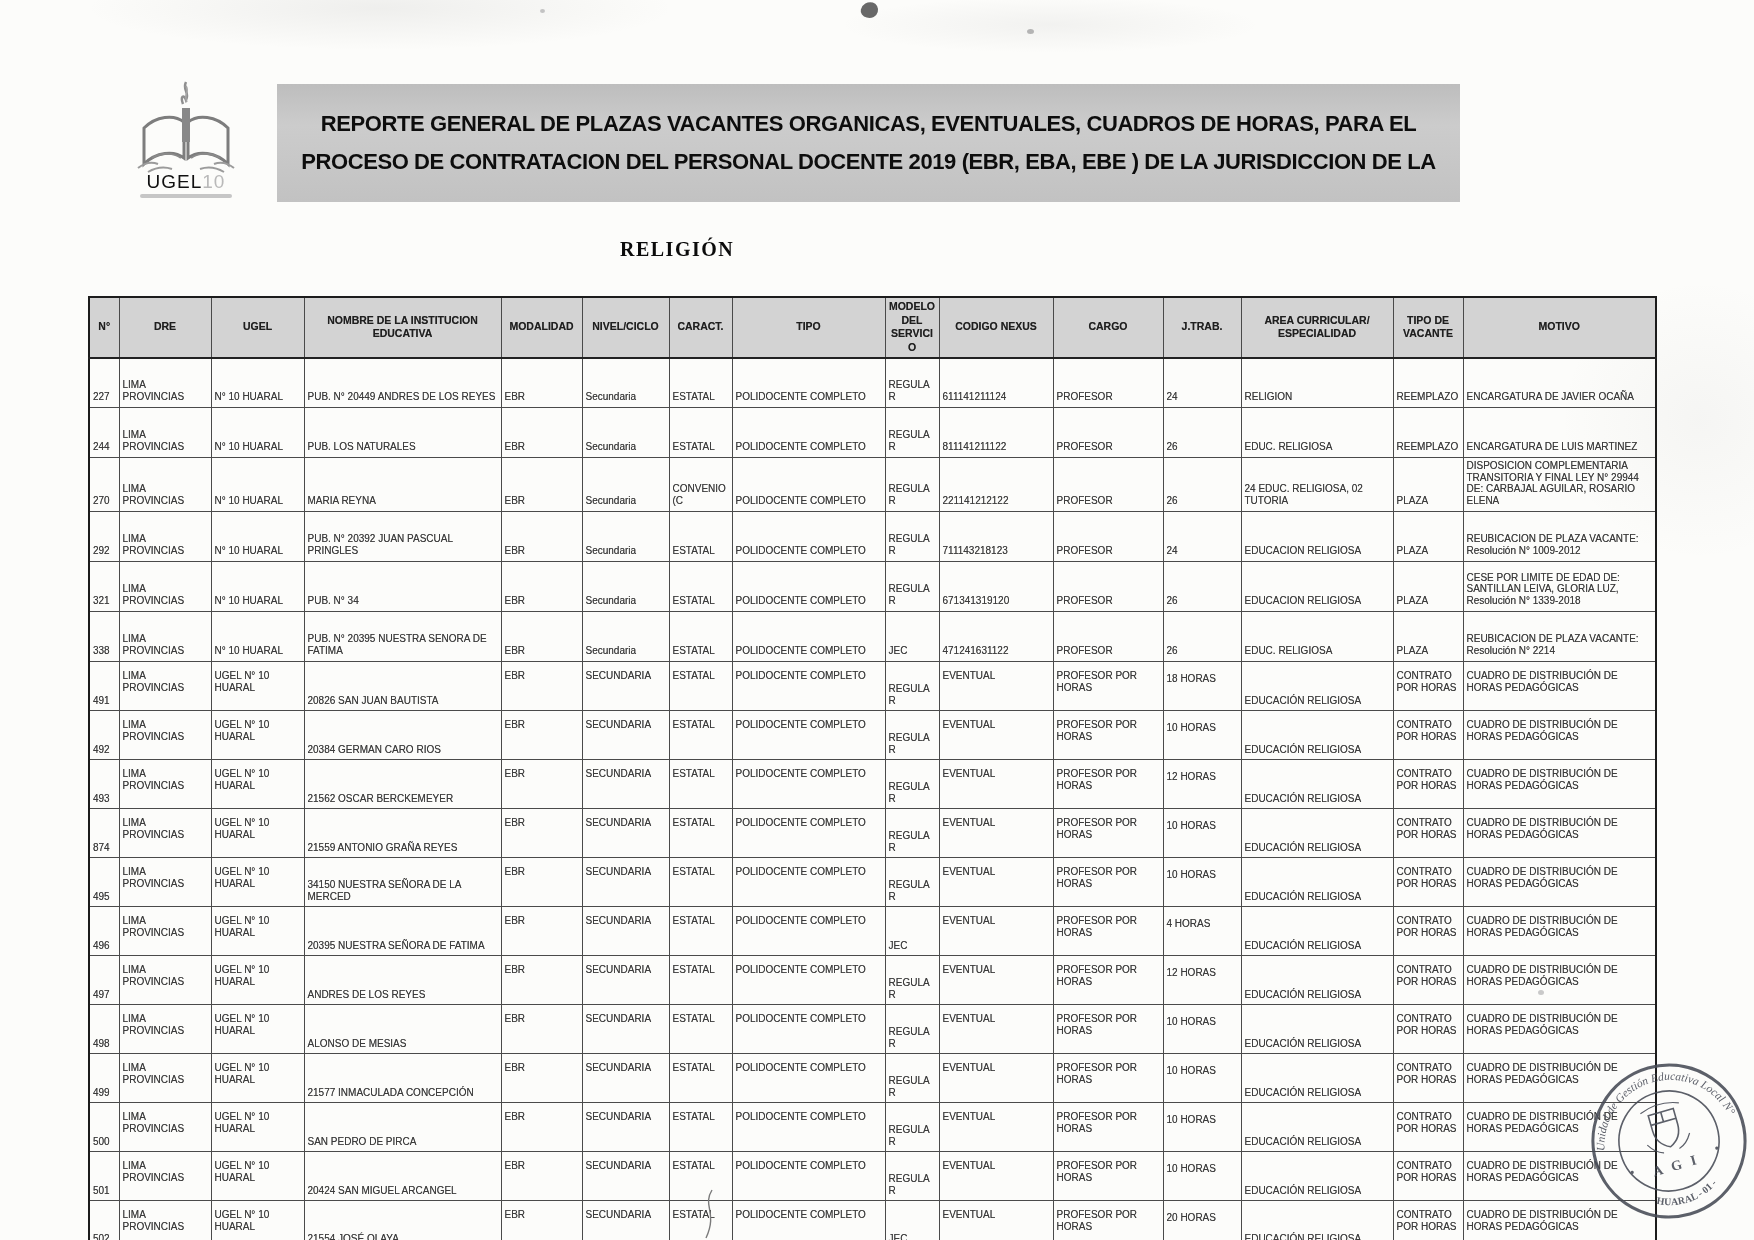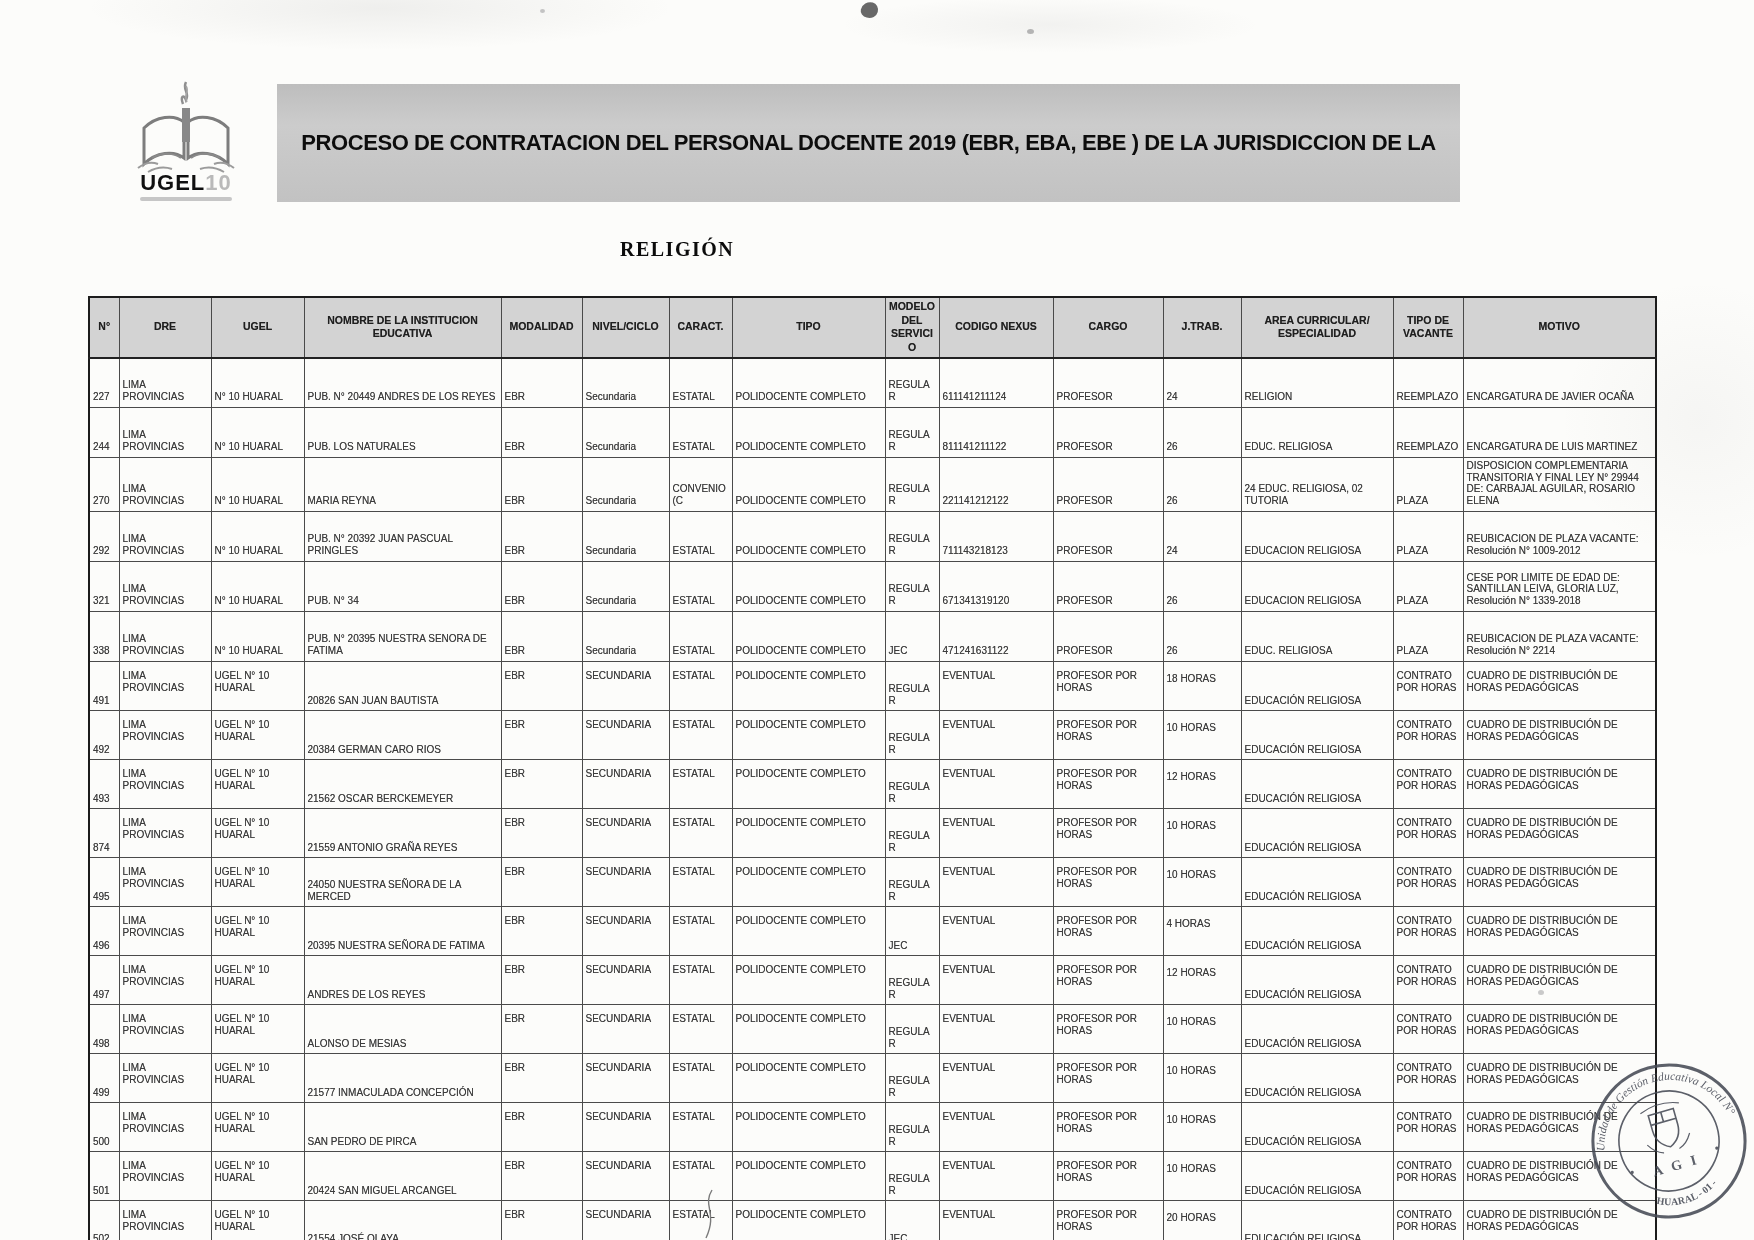--- a/index.html
+++ b/index.html
@@ -21,21 +21,21 @@
   
   .blob{position:absolute;left:861px;top:2px;width:17px;height:16px;background:#4e4e4e;
     border-radius:58% 42% 55% 45%/60% 50% 50% 40%;transform:rotate(14deg);opacity:.85;}
   .dot1{position:absolute;left:1027px;top:29px;width:7px;height:5px;background:#b4b4b4;border-radius:50%;}
   .dot2{position:absolute;left:540px;top:9px;width:5px;height:4px;background:#c3c3c3;border-radius:50%;}
   .dot3{position:absolute;left:1538px;top:990px;width:6px;height:5px;background:#c9c9c9;border-radius:50%;}
 
   
   .logo{position:absolute;left:126px;top:80px;width:120px;height:135px;text-align:center;}
   .logo svg{display:block;margin:0 auto;}
-  .logo-text{font-weight:bold;font-size:22px;letter-spacing:1px;color:#101010;line-height:1;margin-top:-2px;}
+  .logo-text{font-weight:normal;font-size:19px;letter-spacing:1px;color:#101010;line-height:1;margin-top:-2px;}
   .logo-text .nr{color:#b9b9b9;}
   .logo-sub{margin:3px auto 0;width:92px;height:4px;background:#c6c6c6;border-radius:2px;}
 
   
   .titlebox{position:absolute;left:277px;top:84px;width:1183px;height:118px;
     background:linear-gradient(180deg,#bdbdbd 0%,#cccccc 35%,#c2c2c2 100%);
     display:flex;flex-direction:column;justify-content:center;text-align:center;
     color:#0d0d0d;font-weight:bold;}
   .titlebox div{font-size:22px;line-height:38px;letter-spacing:-0.4px;}
 
@@ -101,20 +101,21 @@
         <path d="M100 88 q-10 -8 -20 -4"></path>
       <path d="M14 92 q12 -7 24 -3"></path>
         <path d="M90 92 q-12 -7 -24 -3"></path>
     </g>
   </svg>
   <div class="logo-text"><span>UGEL</span><span class="nr">10</span></div>
   <div class="logo-sub"></div>
 </div>
 
 <div class="titlebox">
+  <div>REPORTE GENERAL DE PLAZAS VACANTES ORGANICAS, EVENTUALES, CUADROS DE HORAS, PARA EL</div>
   <div>PROCESO DE CONTRATACION DEL PERSONAL DOCENTE 2019 (EBR, EBA, EBE ) DE LA JURISDICCION DE LA</div>
 </div>
 
 <div class="religion">RELIGIÓN</div>
 
 <table class="report">
   <colgroup>
     <col class="c-num">
       <col class="c-dre">
       <col class="c-ugel">
@@ -318,21 +319,21 @@
         <td class="col-cargo">PROFESOR POR HORAS</td>
         <td class="col-jtrab">10 HORAS</td>
         <td class="col-area">EDUCACIÓN RELIGIOSA</td>
         <td class="col-vacante">CONTRATO POR HORAS</td>
         <td class="col-motivo">CUADRO DE DISTRIBUCIÓN DE HORAS PEDAGÓGICAS</td>
       </tr>
       <tr class="g2">
         <td class="col-num">495</td>
         <td class="col-dre">LIMA PROVINCIAS</td>
         <td class="col-ugel">UGEL N° 10 HUARAL</td>
-        <td class="col-nombre">24050 NUESTRA SEÑORA DE LA MERCED</td>
+        <td class="col-nombre">34150 NUESTRA SEÑORA DE LA MERCED</td>
         <td class="col-modalidad">EBR</td>
         <td class="col-nivel">SECUNDARIA</td>
         <td class="col-caract">ESTATAL</td>
         <td class="col-tipo">POLIDOCENTE COMPLETO</td>
         <td class="col-modelo">REGULAR</td>
         <td class="col-codigo">EVENTUAL</td>
         <td class="col-cargo">PROFESOR POR HORAS</td>
         <td class="col-jtrab">10 HORAS</td>
         <td class="col-area">EDUCACIÓN RELIGIOSA</td>
         <td class="col-vacante">CONTRATO POR HORAS</td>

